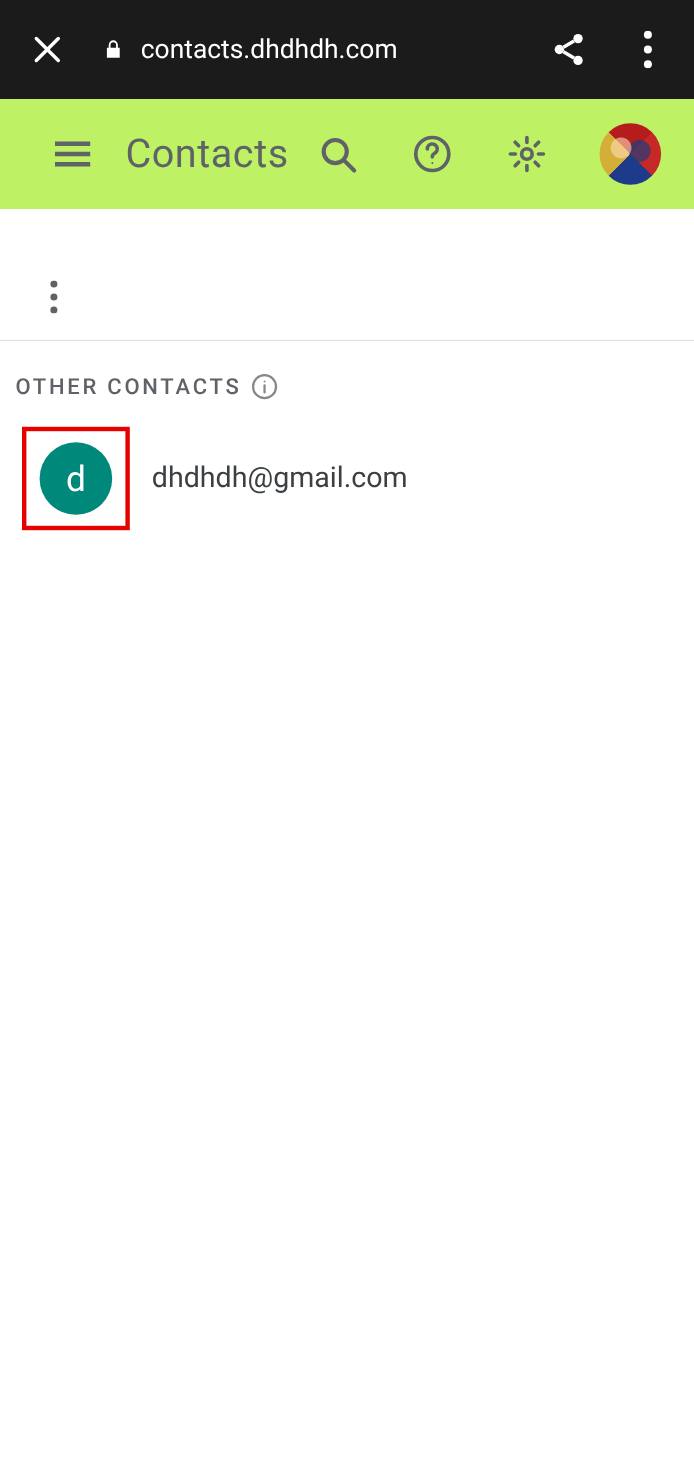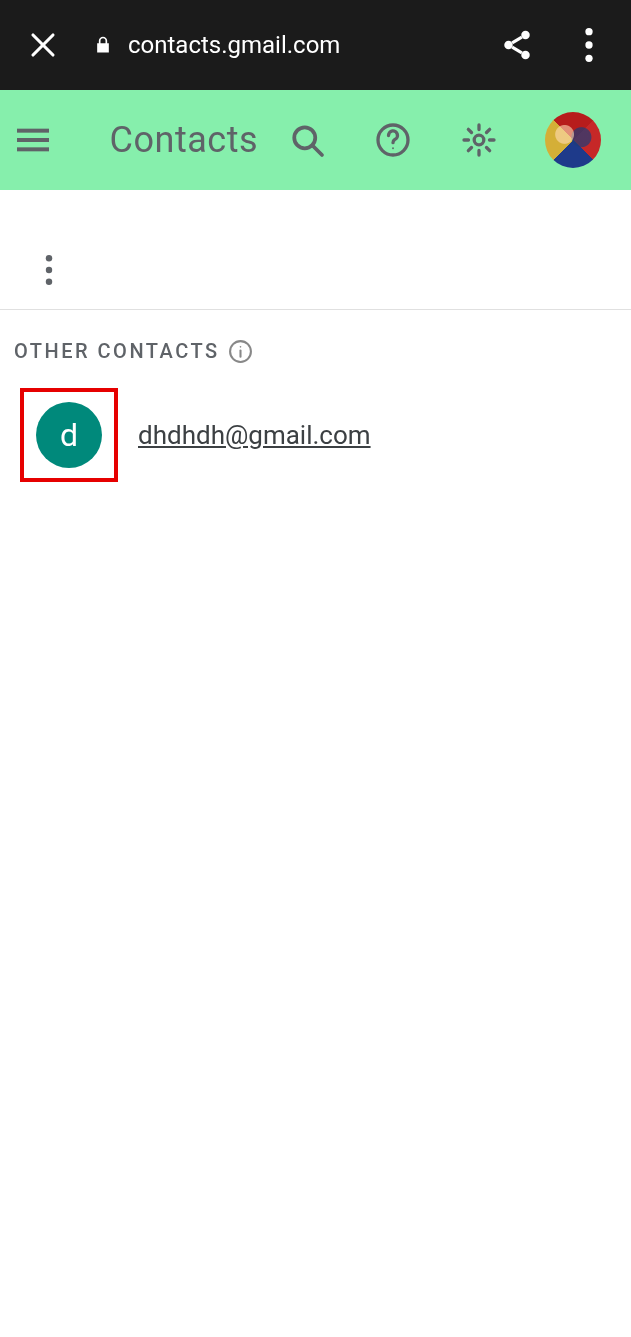--- a/index.html
+++ b/index.html
@@ -46,26 +46,25 @@
     }
     .share-btn svg { width: 34px; height: 34px; fill: #fff; }
     .browser-more {
       width: 28px; height: 36px;
       display: flex; align-items: center; justify-content: center;
     }
     .browser-more svg { width: 8px; height: 34px; fill: #fff; }
 
     
     .app-header {
-      background: #86efac;
+      background: #bef264;
       height: 100px;
-      padding: 0 30px 0 15px;
-      display: flex;
-      align-items: center;
-      gap: 29px;
+      padding: 0 30px 0 48px;
+      display: flex;
+      align-items: center;
     }
     .hamburger {
       width: 36px; height: 36px;
       display: flex; align-items: center; justify-content: center;
       margin-right: 30px;
     }
     .hamburger svg { width: 34px; height: 24px; }
     .app-title {
       color: #5f6368;
       font-size: 36px;
@@ -153,39 +152,38 @@
       background: #00897b;
       color: #fff;
       display: flex; align-items: center; justify-content: center;
       font-size: 32px;
       font-weight: 400;
     }
     .contact-email {
       color: #3c4043;
       font-size: 26px;
       font-weight: 400;
-      text-decoration: underline;
     }
   </style>
 </head>
 <body>
 
 <div class="browser-bar">
   <div class="browser-close">
     <svg viewBox="0 0 24 24" stroke="#fff" stroke-width="2.5" fill="none" stroke-linecap="round">
       <line x1="4" y1="4" x2="20" y2="20"></line>
       <line x1="20" y1="4" x2="4" y2="20"></line>
     </svg>
   </div>
   <div class="lock-icon-wrap">
     <svg viewBox="0 0 24 24">
       <path d="M17 10V7a5 5 0 0 0-10 0v3H5v11h14V10h-2zm-8-3a3 3 0 1 1 6 0v3H9V7z"></path>
     </svg>
   </div>
-  <div class="url-text">contacts.gmail.com</div>
+  <div class="url-text">contacts.dhdhdh.com</div>
   <div class="share-btn">
     <svg viewBox="0 0 24 24">
       <circle cx="18" cy="5" r="3"></circle>
       <circle cx="6" cy="12" r="3"></circle>
       <circle cx="18" cy="19" r="3"></circle>
       <path d="M8.6 10.5 15.4 6.5" stroke="#fff" stroke-width="2.2"></path>
       <path d="M8.6 13.5 15.4 17.5" stroke="#fff" stroke-width="2.2"></path>
     </svg>
   </div>
   <div class="browser-more">

